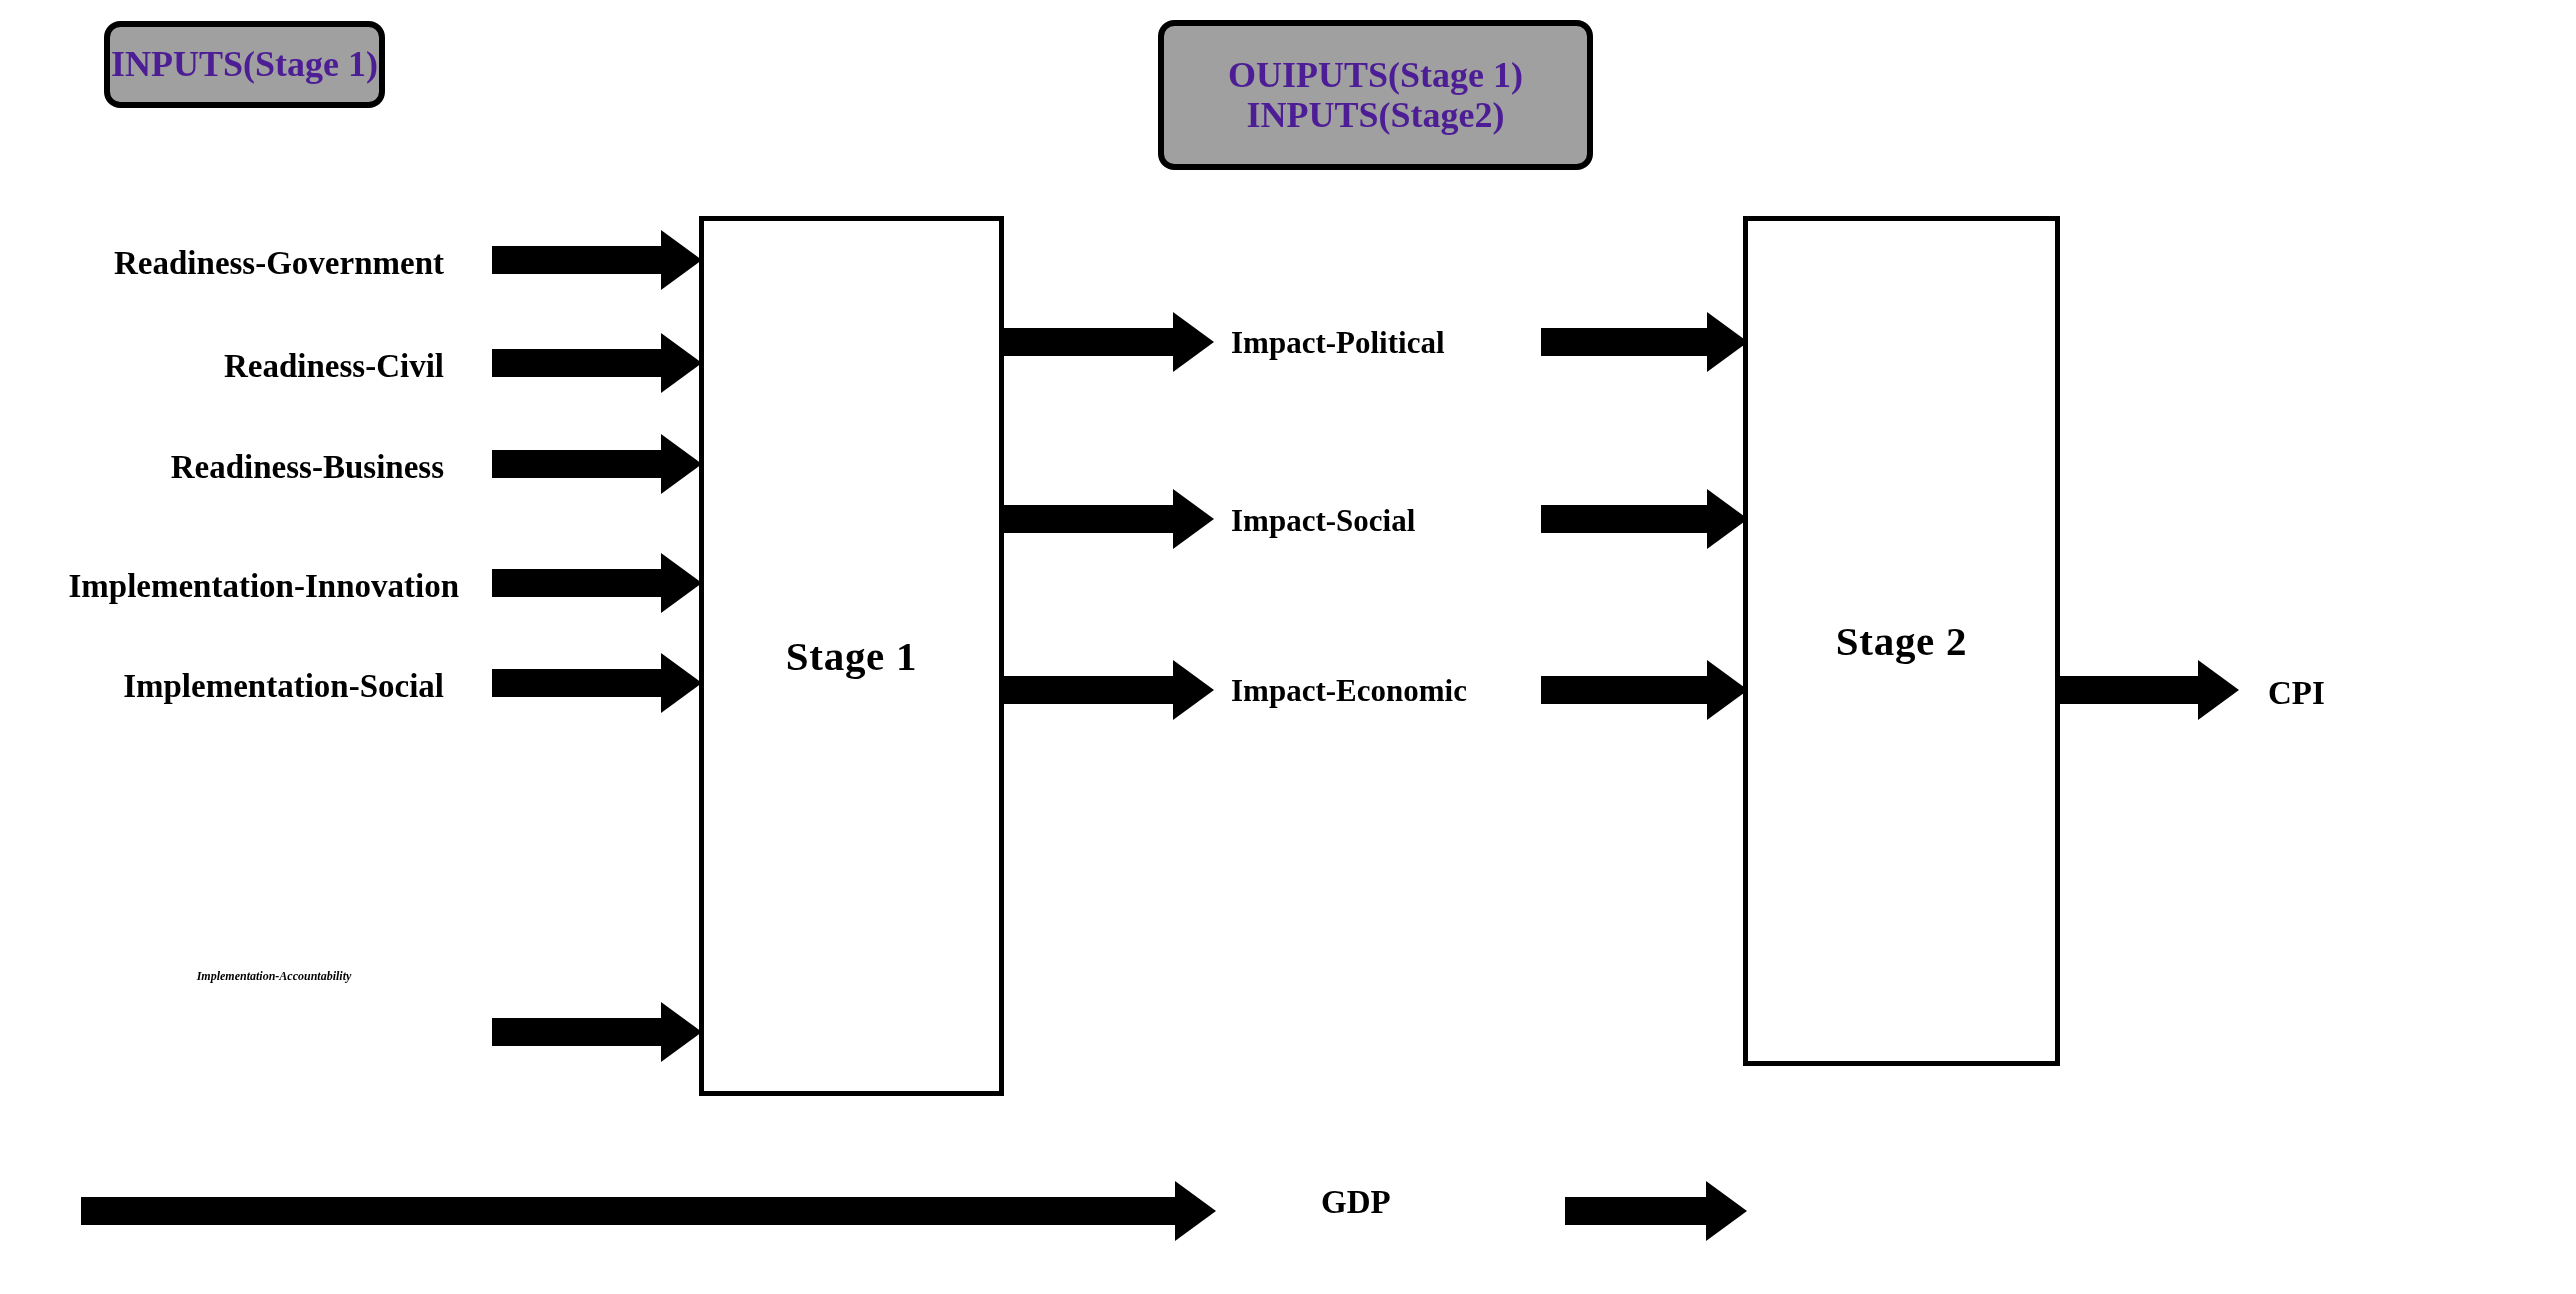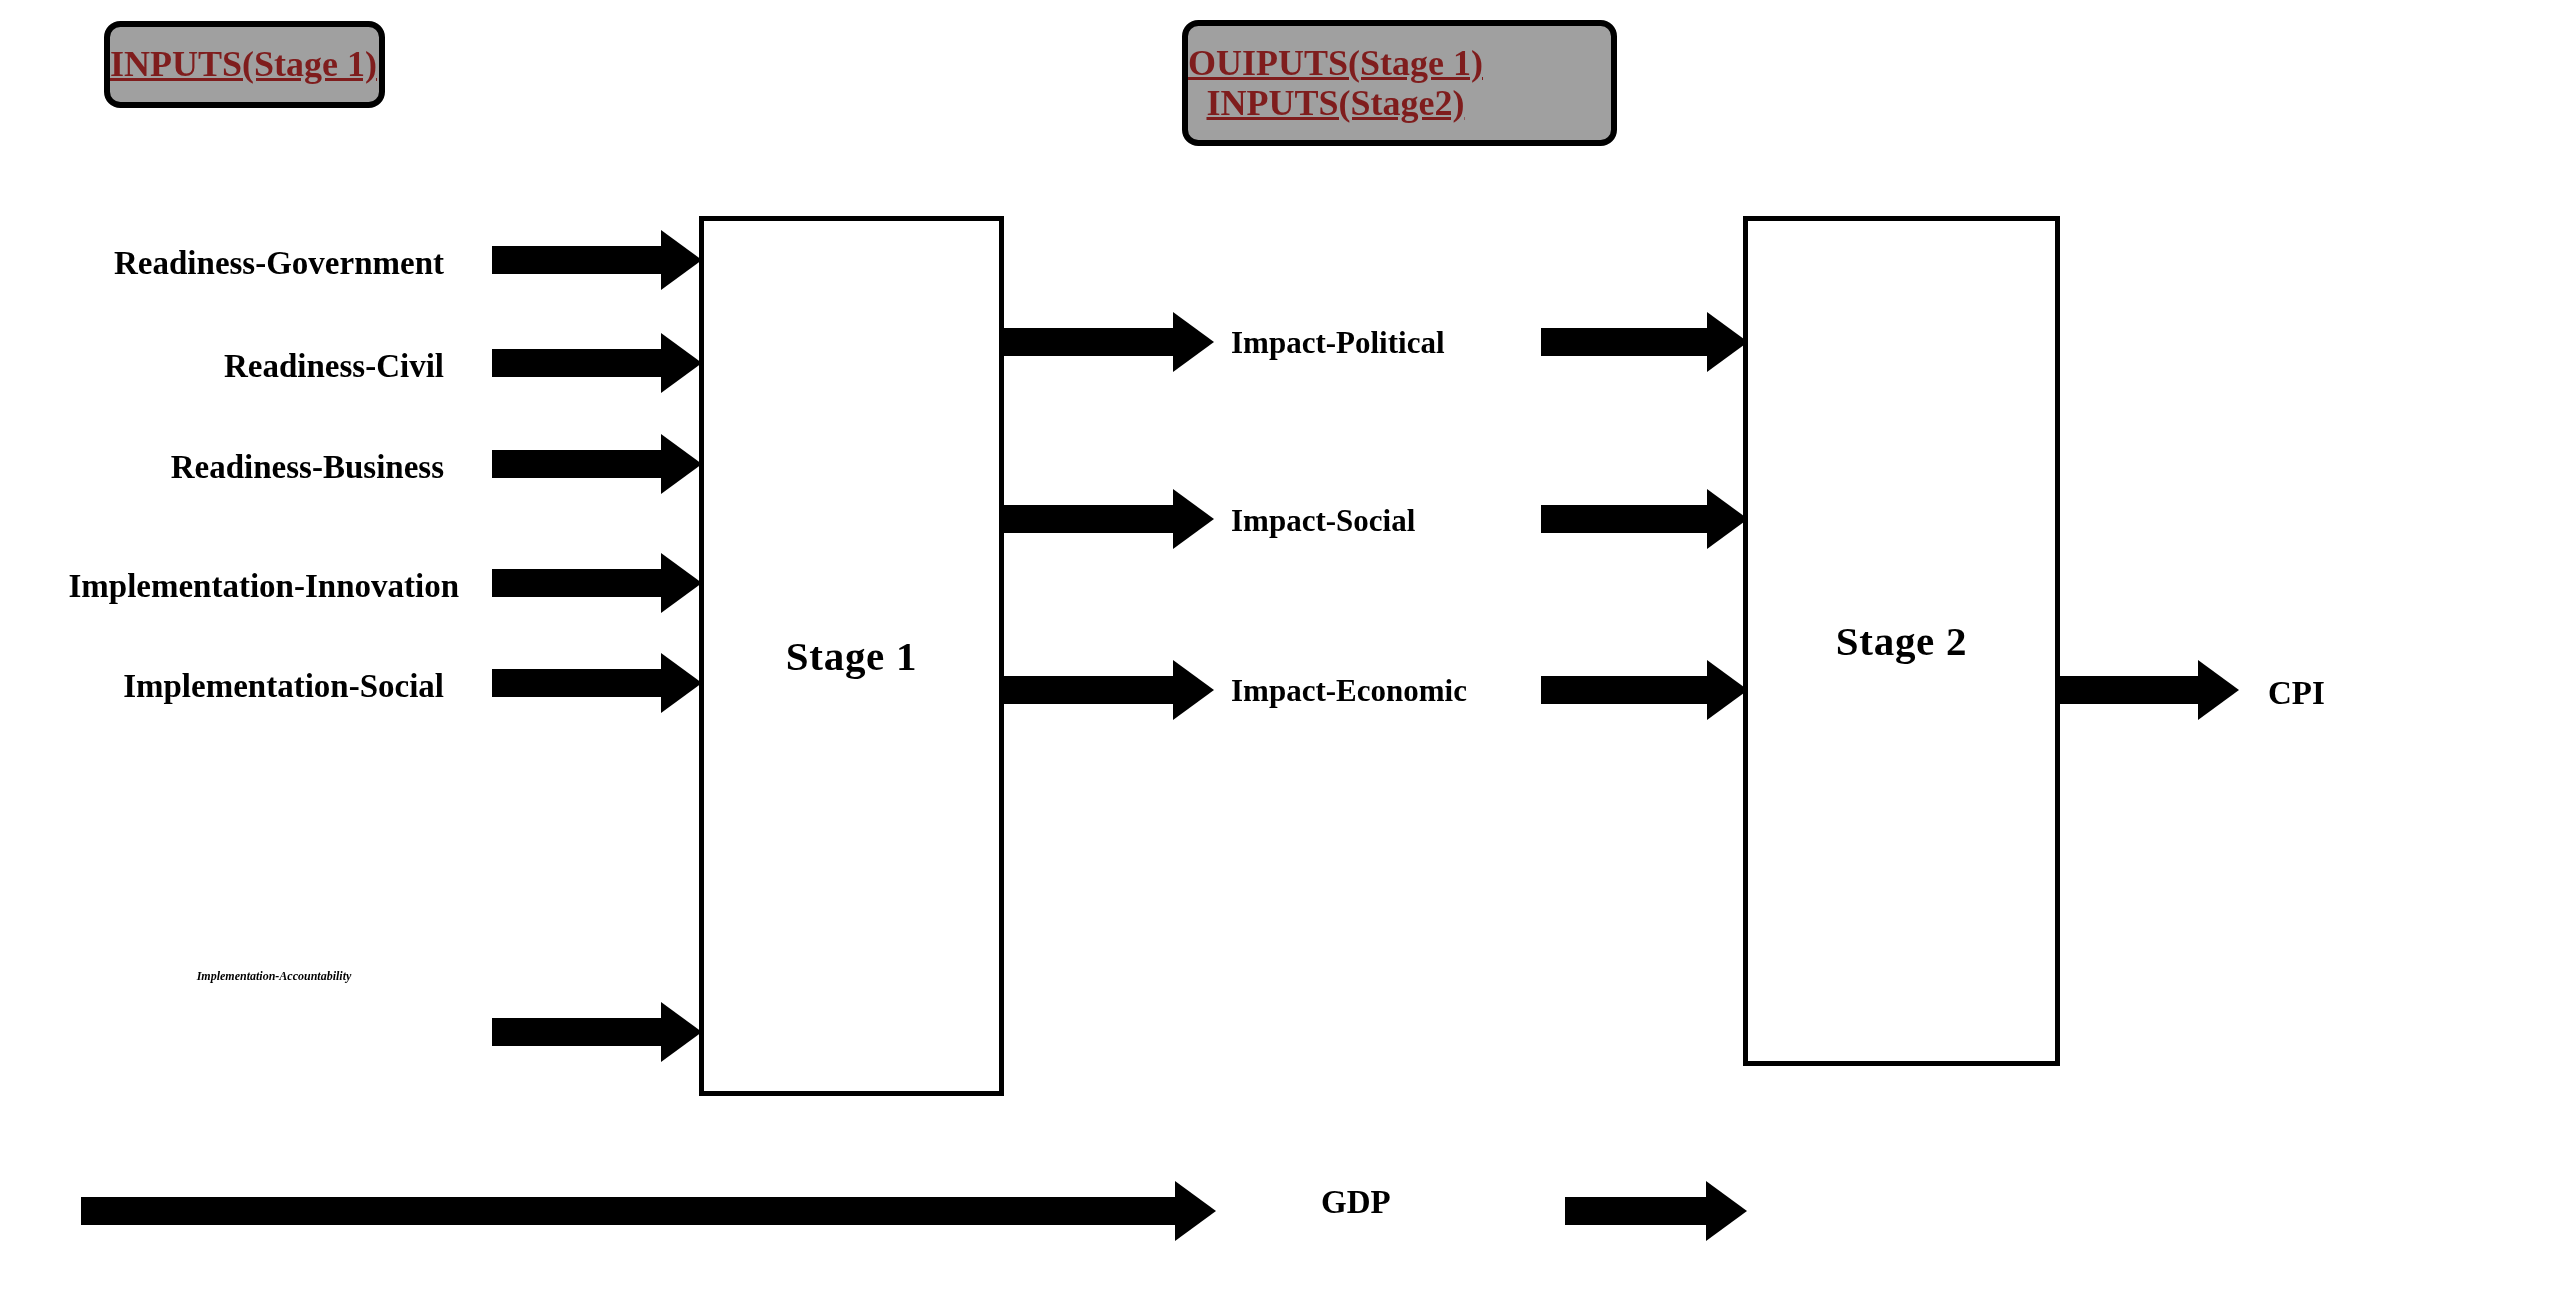--- a/index.html
+++ b/index.html
@@ -5,30 +5,29 @@
   html,body{margin:0;padding:0;background:#ffffff;}
   body{font-family:"Liberation Serif","DejaVu Serif",serif;}
   #canvas{position:relative;width:2576px;height:1294px;background:#ffffff;overflow:hidden;}
 
   
   .hdr{
     position:absolute;
     background:#a0a0a0;
     border:6.7px solid #000000;
     border-radius:16.3px;
-    display:flex;align-items:center;justify-content:flex-start;
+    display:flex;align-items:center;justify-content:center;
     text-align:center;
     font-weight:bold;
-    color:#7f1d1d;
+    color:#4c1d95;
     line-height:1.12;
     box-sizing:border-box;
-    text-decoration:underline;
   }
   #hdr-inputs1{left:104px;top:21px;width:281px;height:87px;font-size:36px;}
-  #hdr-mid{left:1158px;top:20px;width:435px;height:126px;font-size:36px;margin-left:24px;}
+  #hdr-mid{left:1158px;top:20px;width:435px;height:150px;font-size:36px;}
   #hdr-outputs2{left:2157px;top:28px;width:379px;height:78px;font-size:36px;}
   .hdr span{display:block;}
 
   
   .stage{
     position:absolute;
     background:#ffffff;
     border:5.2px solid #000000;
     box-sizing:border-box;
     display:flex;align-items:center;justify-content:center;

